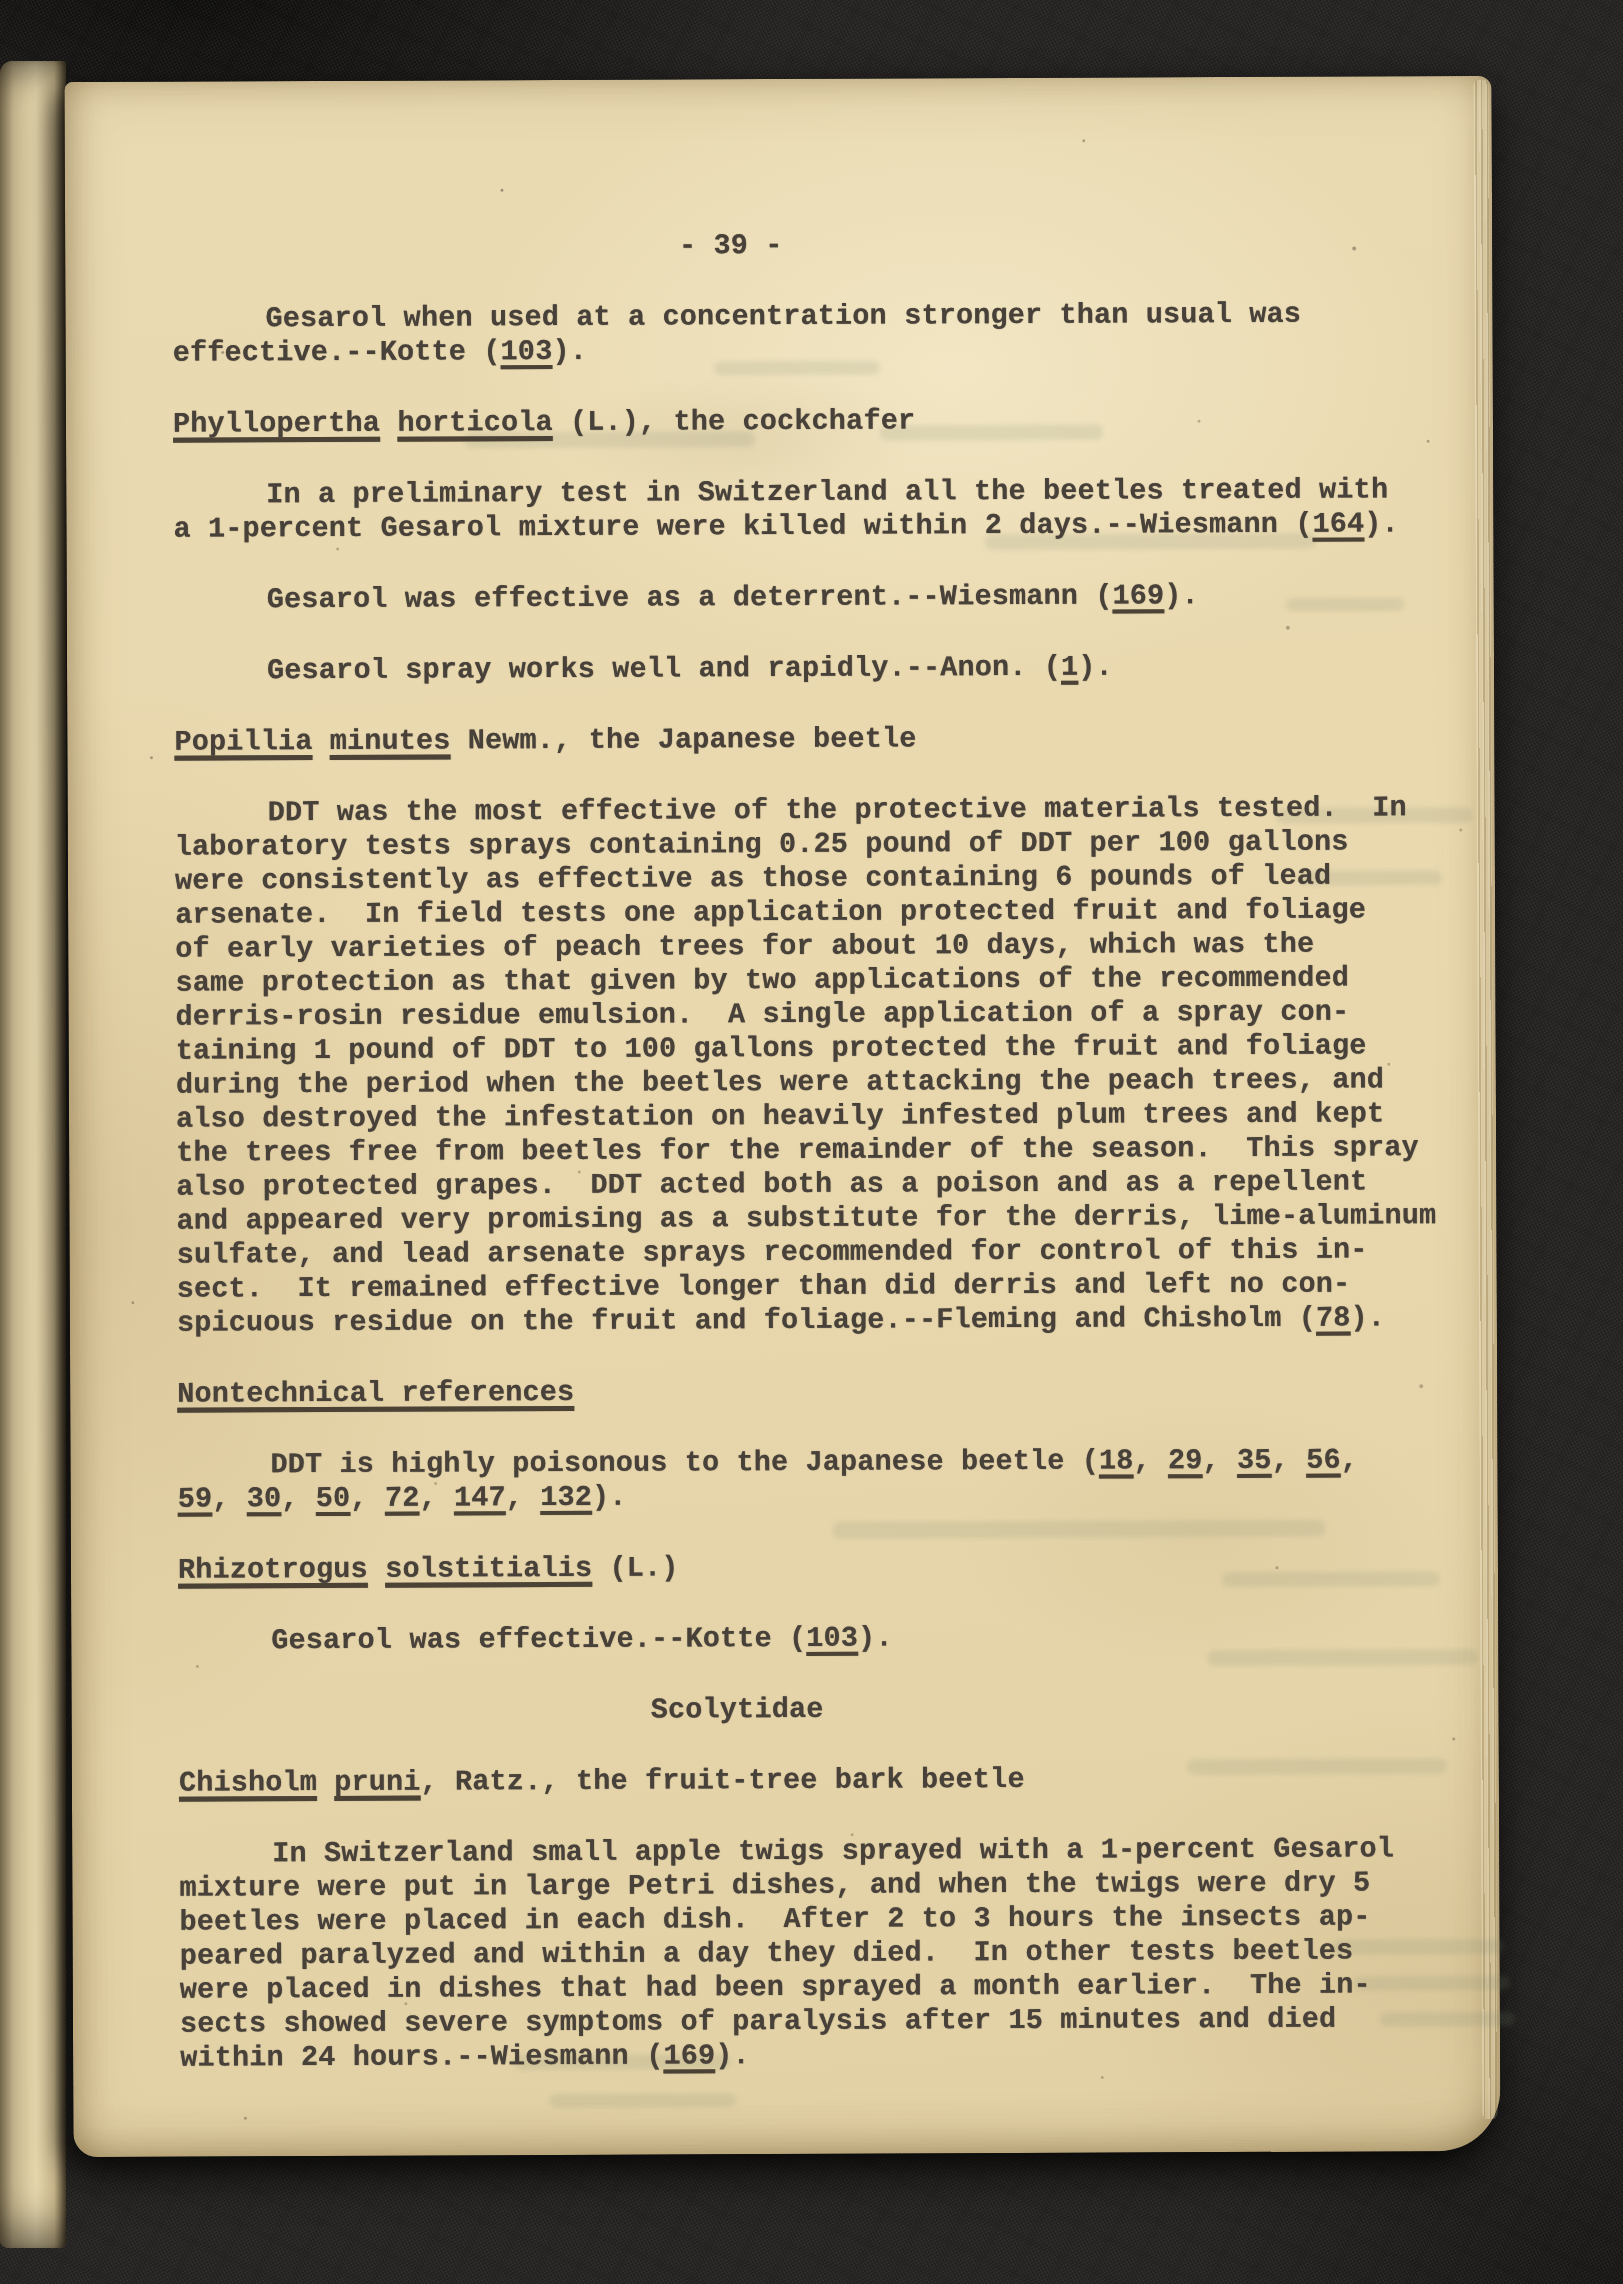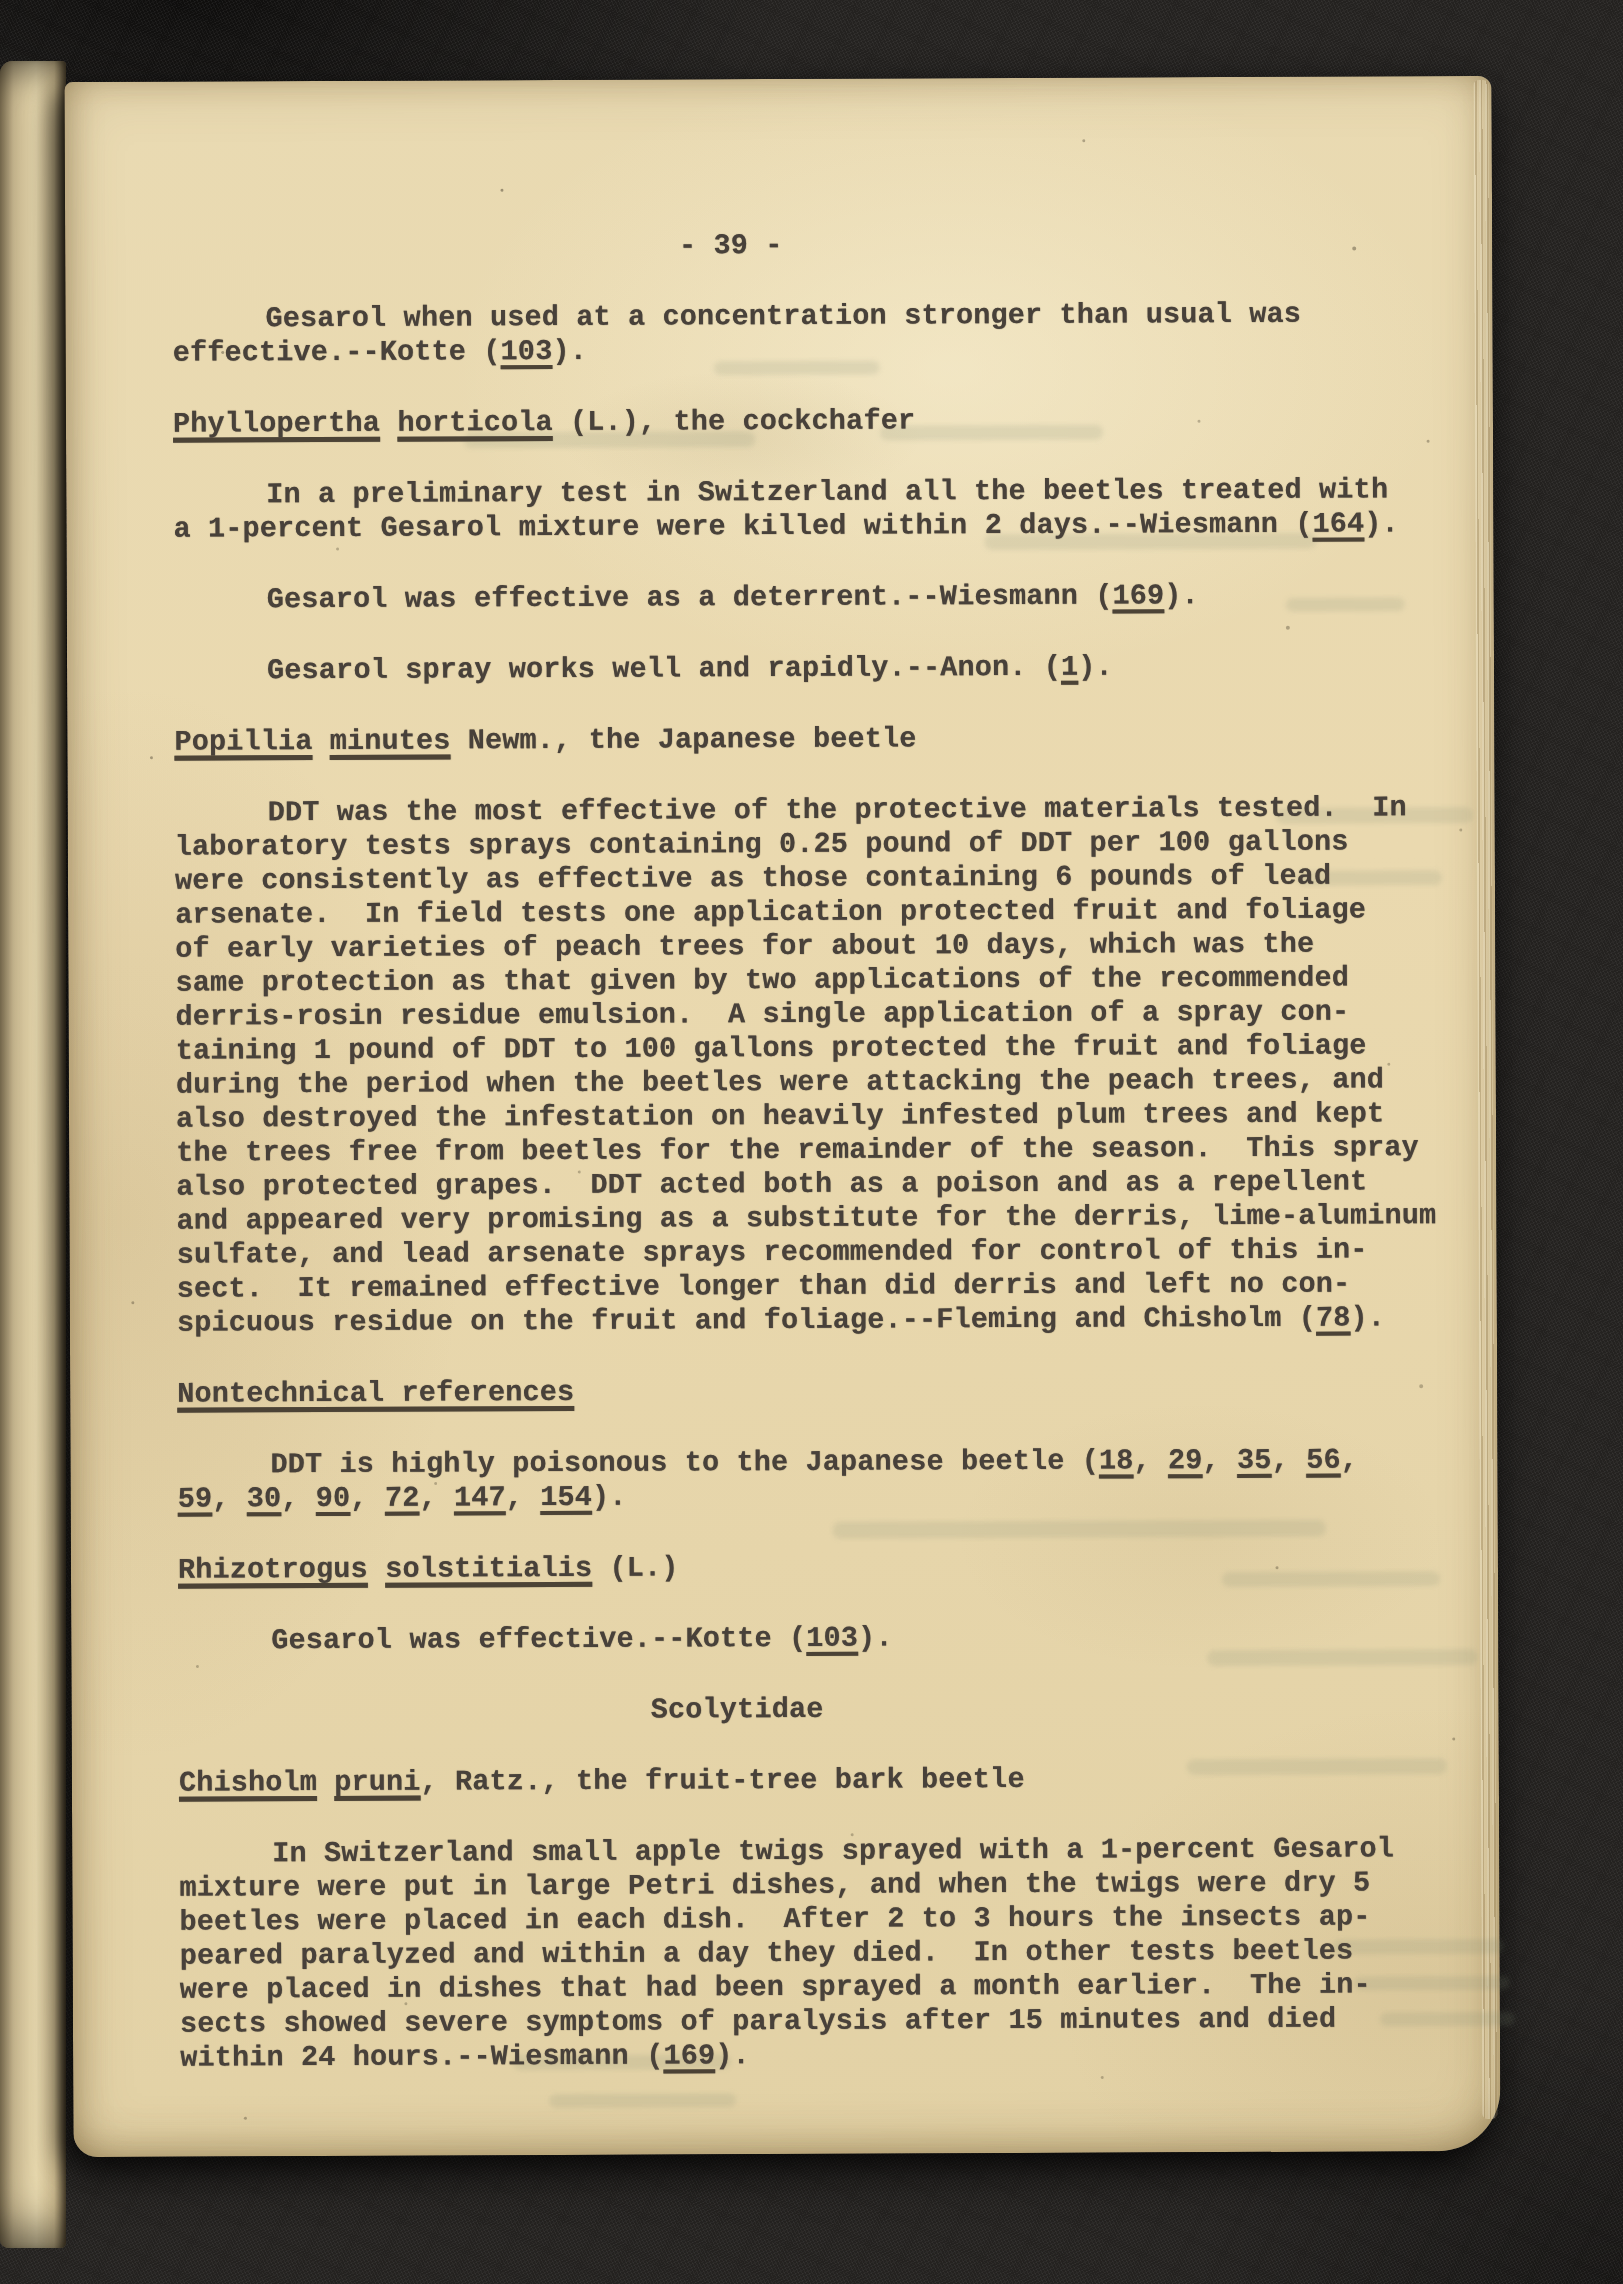--- a/index.html
+++ b/index.html
@@ -160,21 +160,21 @@
         <div class="line"><span>and appeared very promising as a substitute for the derris, lime-aluminum</span></div>
         <div class="line"><span>sulfate, and lead arsenate sprays recommended for control of this in-</span></div>
         <div class="line"><span>sect.  It remained effective longer than did derris and left no con-</span></div>
         <div class="line"><span>spicuous residue on the fruit and foliage.--Fleming and Chisholm (</span><span class="u">78</span><span>).</span></div>
       </div>
       <div class="block heading">
         <div class="line"><span class="u">Nontechnical references</span></div>
       </div>
       <div class="block paragraph">
         <div class="line indent"><span>DDT is highly poisonous to the Japanese beetle (</span><span class="u">18</span><span>, </span><span class="u">29</span><span>, </span><span class="u">35</span><span>, </span><span class="u">56</span><span>,</span></div>
-        <div class="line"><span class="u">59</span><span>, </span><span class="u">30</span><span>, </span><span class="u">90</span><span>, </span><span class="u">72</span><span>, </span><span class="u">147</span><span>, </span><span class="u">154</span><span>).</span></div>
+        <div class="line"><span class="u">59</span><span>, </span><span class="u">30</span><span>, </span><span class="u">50</span><span>, </span><span class="u">72</span><span>, </span><span class="u">147</span><span>, </span><span class="u">132</span><span>).</span></div>
       </div>
       <div class="block heading">
         <div class="line"><span class="u">Rhizotrogus</span><span> </span><span class="u">solstitialis</span><span> (L.)</span></div>
       </div>
       <div class="block paragraph">
         <div class="line indent"><span>Gesarol was effective.--Kotte (</span><span class="u">103</span><span>).</span></div>
       </div>
       <div class="block center">
         <div class="line"><span>Scolytidae</span></div>
       </div>

